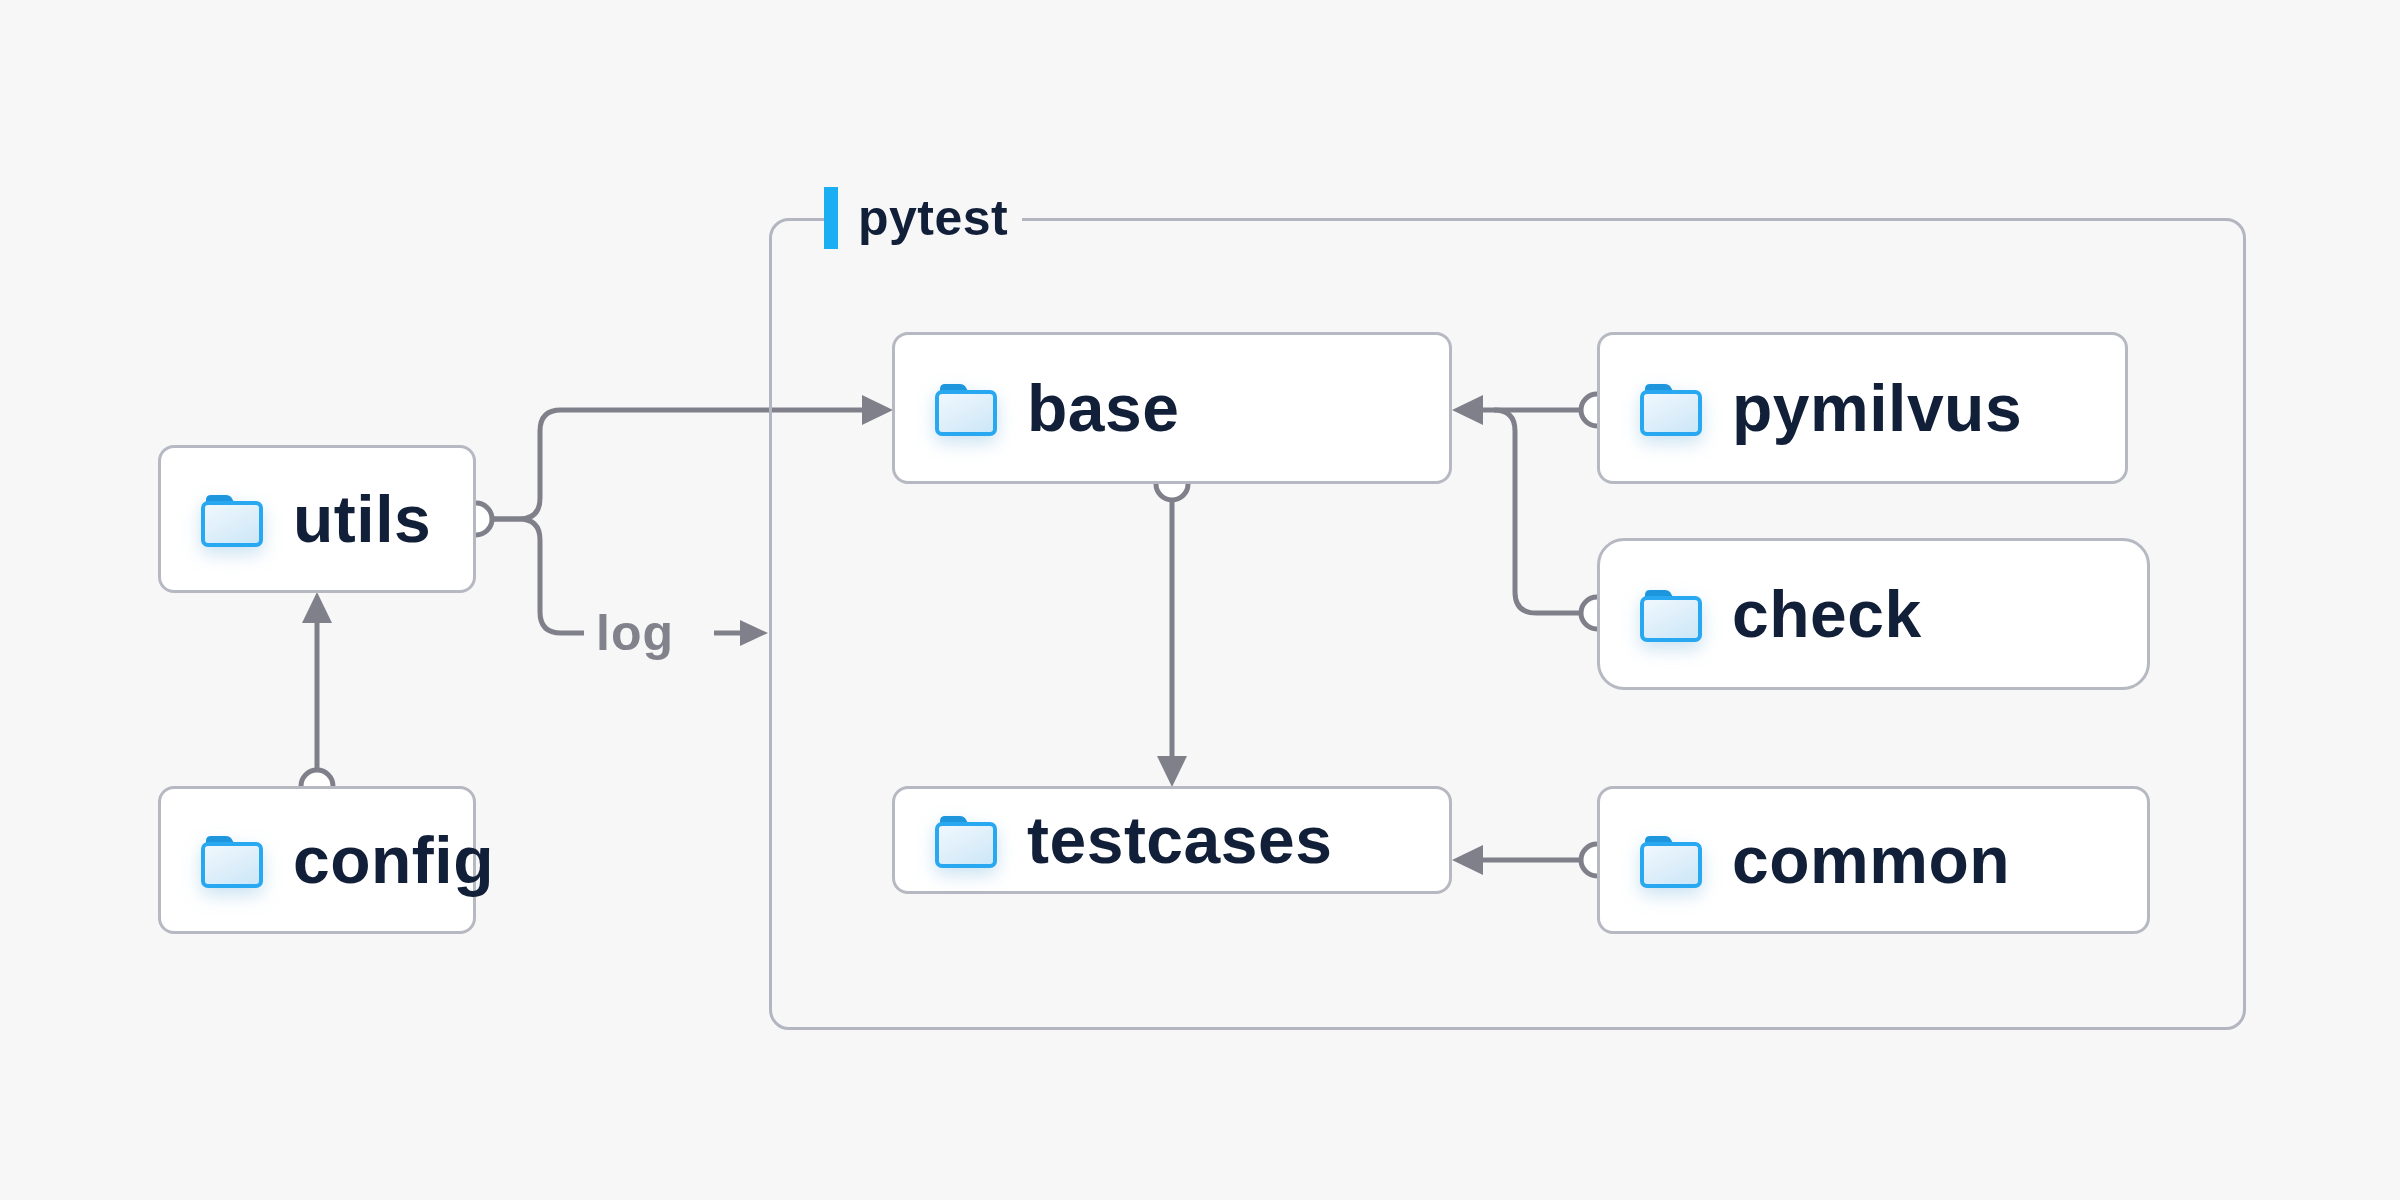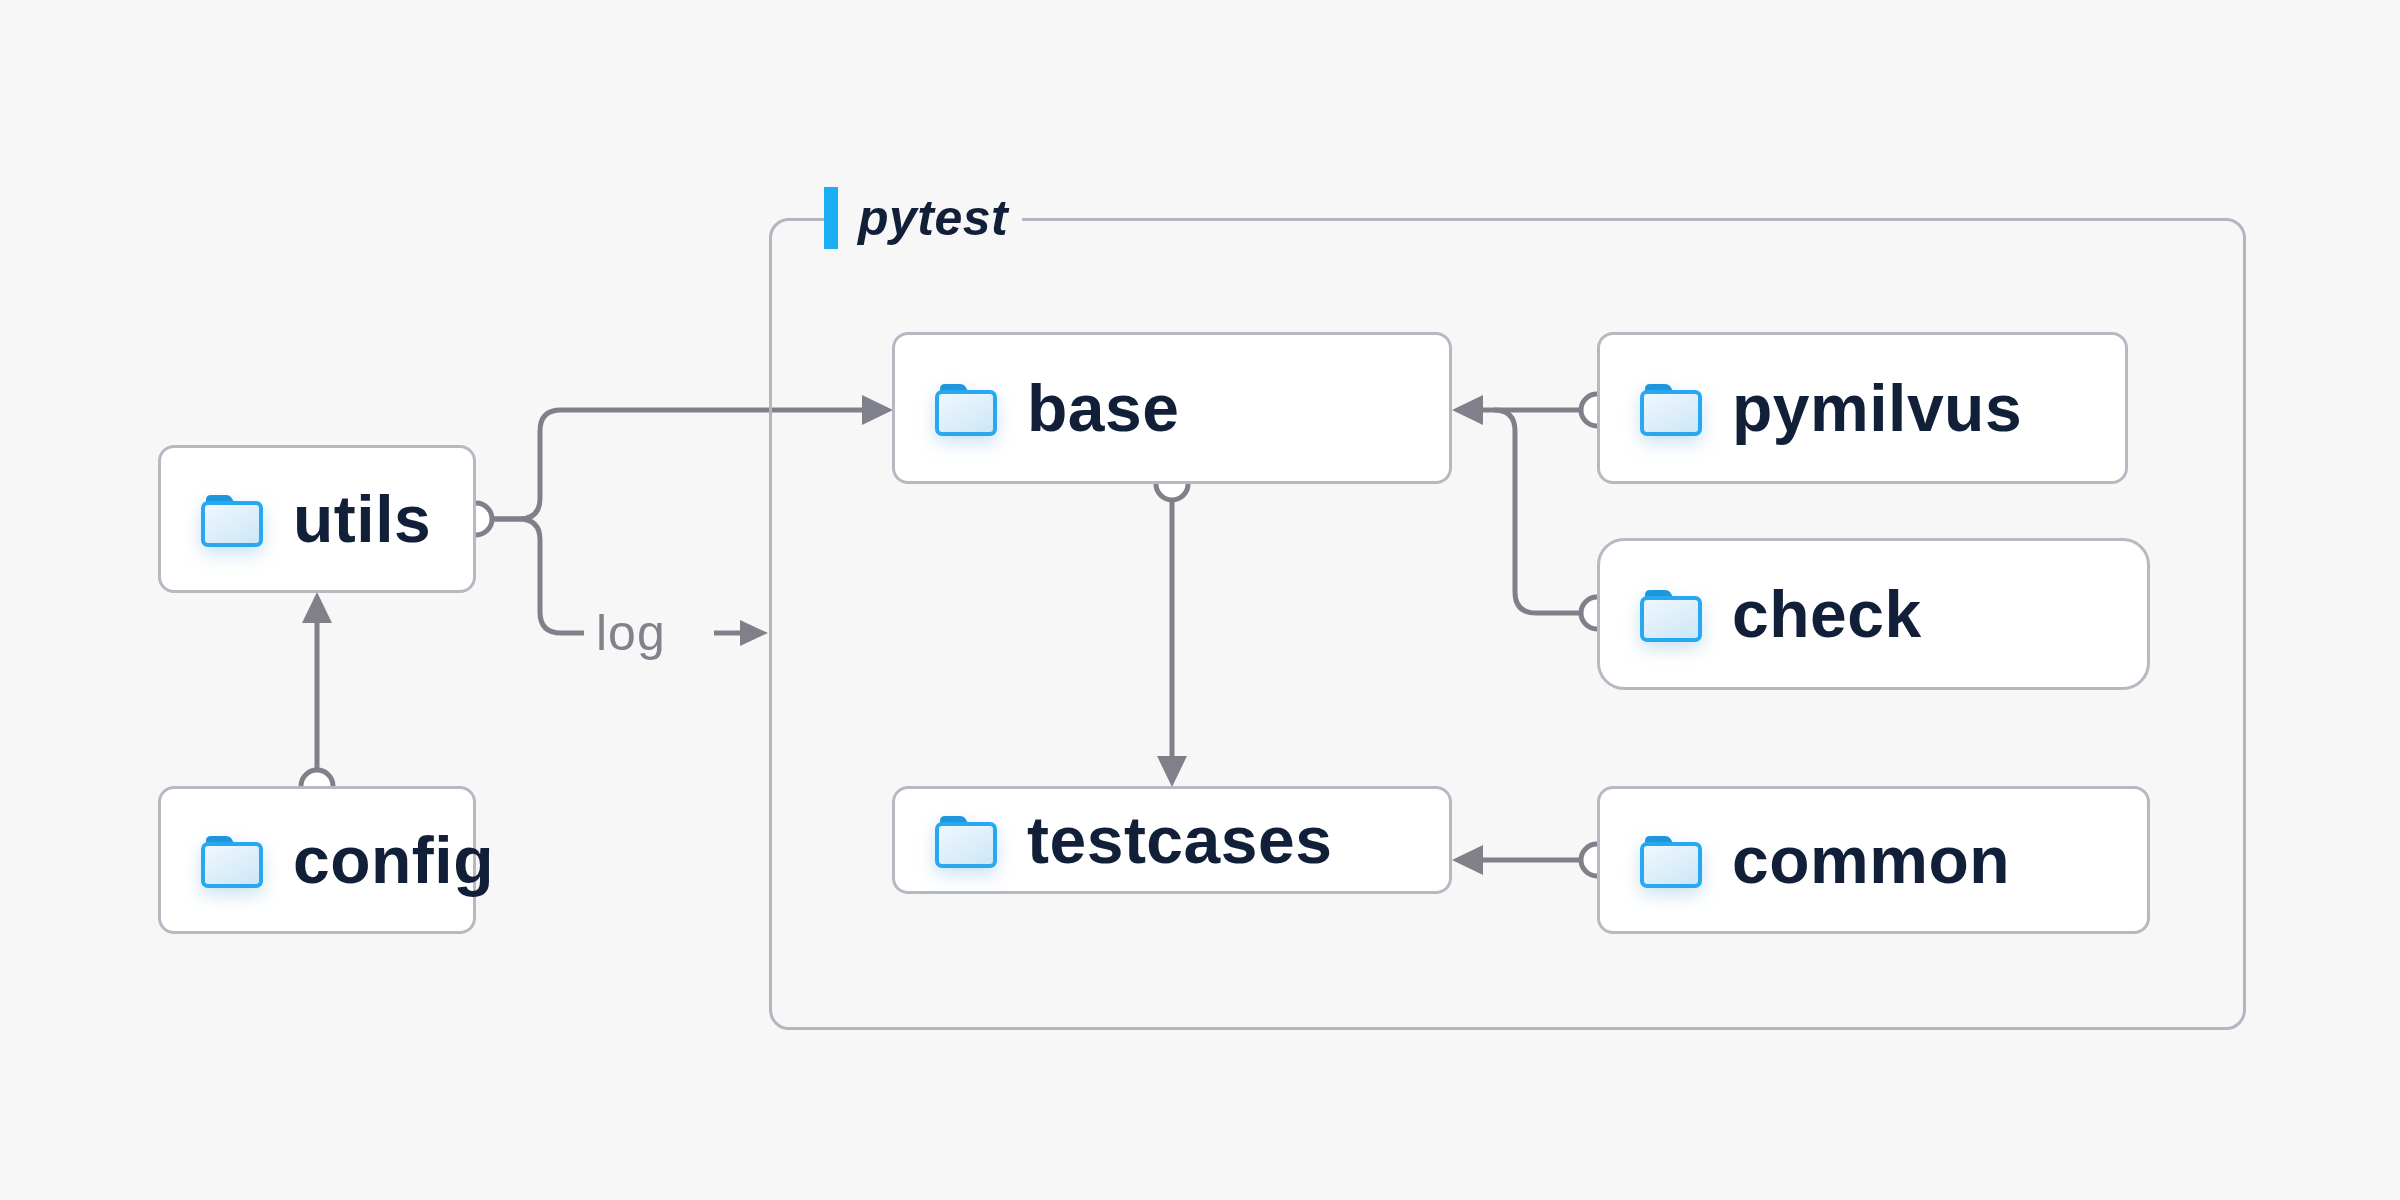--- a/index.html
+++ b/index.html
@@ -77,21 +77,20 @@
   .group-label {
     position: absolute;
     left: 824px;
     top: 186px;
     height: 64px;
     display: flex;
     align-items: center;
     background: #f7f7f8;
     padding: 0 14px 0 0;
     z-index: 2;
-    font-style: italic;
   }
   .group-accent {
     width: 14px;
     height: 62px;
     background: #1baef3;
     margin-right: 20px;
   }
   .group-title {
     font-size: 50px;
     font-weight: 700;
@@ -100,21 +99,21 @@
     line-height: 64px;
   }
   
   .edge-label {
     position: absolute;
     left: 596px;
     top: 602px;
     height: 62px;
     line-height: 62px;
     font-size: 50px;
-    font-weight: 400;
+    font-weight: 700;
     color: #82828c;
     letter-spacing: 1px;
     z-index: 2;
   }
 </style>
 </head>
 <body>
 
 <div class="stage">
 

